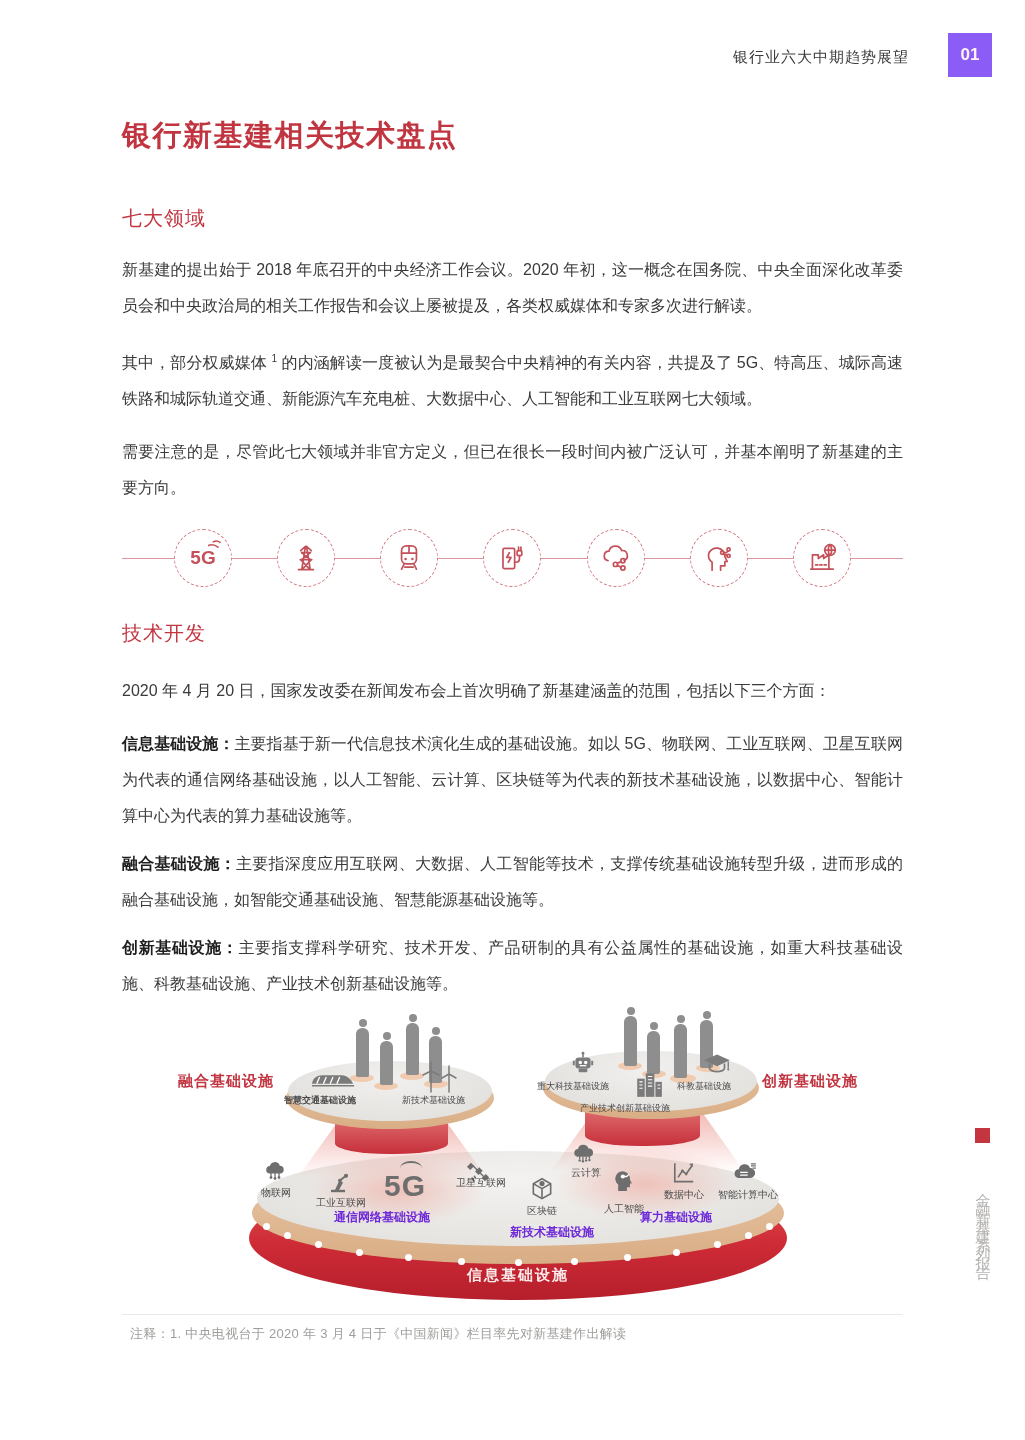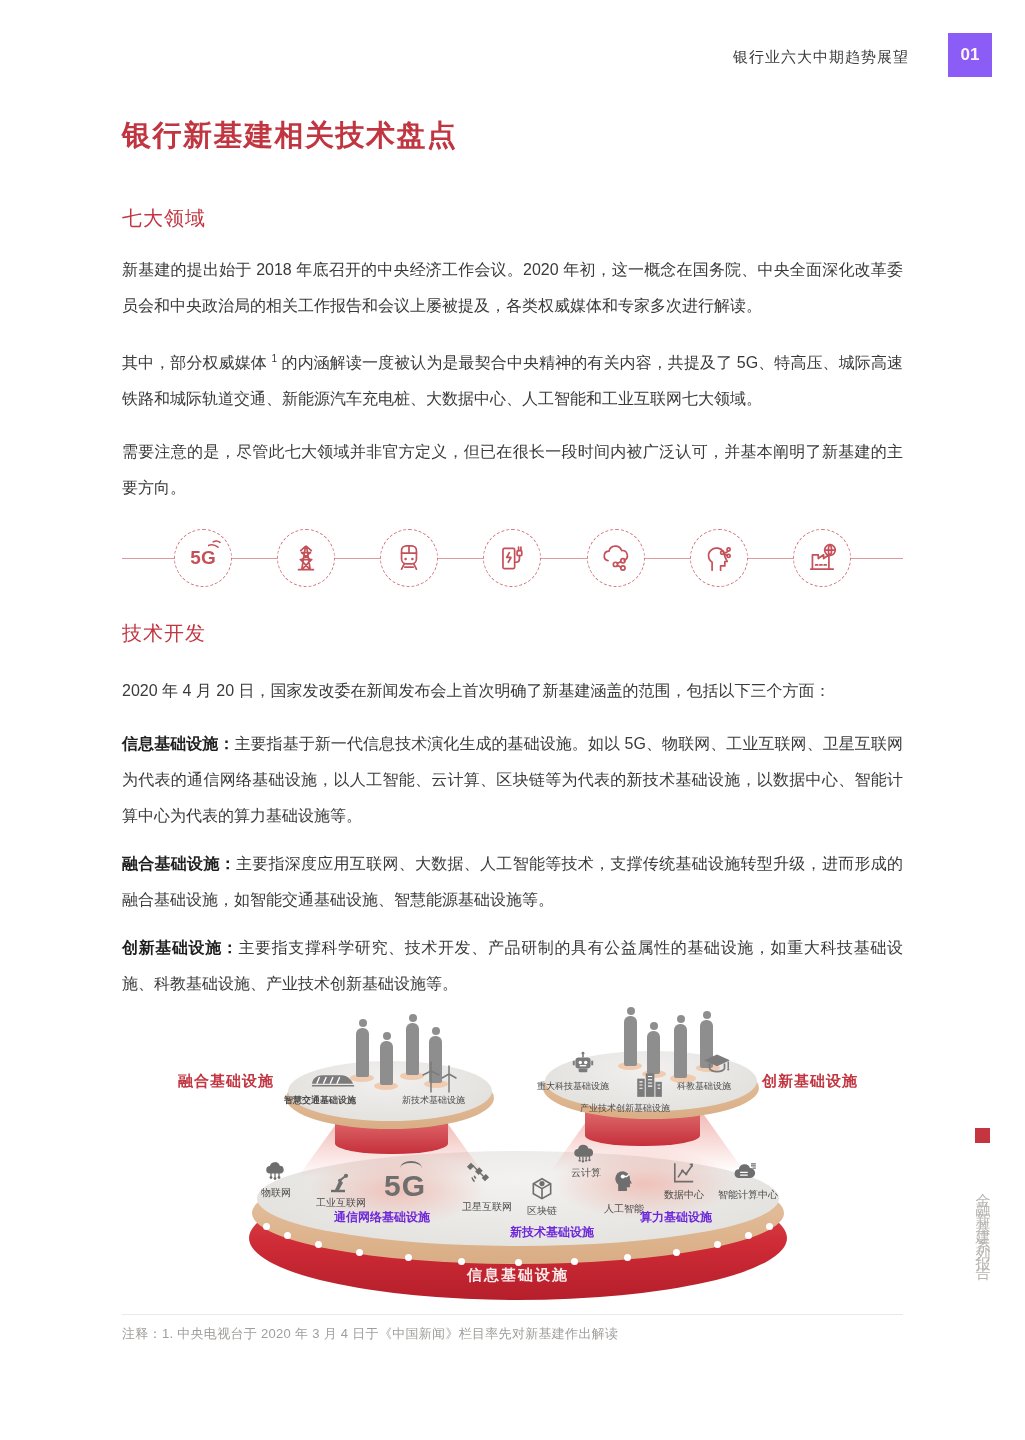--- a/index.html
+++ b/index.html
@@ -69,21 +69,21 @@
   .base-item svg{position:static;display:block;margin:0 auto;}
   .base-ilabel{z-index:9;font-size:10px;color:#4c4c4c;white-space:nowrap;text-align:center;}
   .group-label{z-index:9;font-size:12px;font-weight:700;color:#6d28d9;white-space:nowrap;text-align:left;}
   .big5g{z-index:9;font-size:30px;font-weight:700;color:#6e6e6e;letter-spacing:1px;}
   .big5g::before{content:'';position:absolute;top:-8px;left:16px;width:22px;height:12px;
     border:2px solid #6e6e6e;border-bottom:none;border-left:none;border-right:none;border-radius:50%;}
   .info-label{z-index:5;left:135px;width:522px;top:252px;text-align:center;font-size:15px;font-weight:700;
     color:#fbeaea;letter-spacing:2px;}
   
   .divider{height:1px;background:#e9e9e9;margin:0;}
-  .footnote{font-size:13px;color:#a09e9c;margin:10px 0 0;letter-spacing:.3px;}
+  .footnote{font-size:13px;color:#a09e9c;margin:10px 8px 0;letter-spacing:.3px;}
   
   .side-rail{position:absolute;right:33px;top:1128px;width:20px;text-align:center;}
   .side-square{width:15px;height:15px;background:#c5353f;margin:0 auto;}
   .side-text{margin-top:38px;writing-mode:vertical-rl;font-size:15px;color:#b7b5b3;letter-spacing:9px;
     margin-left:1px;}
 </style>
 </head>
 <body>
 
 <div class="running-title">银行业六大中期趋势展望</div>
@@ -280,21 +280,21 @@
     <div class="big5g" style="left:262px;top:155px;">5G</div>
     <div class="base-item" style="left:340px;top:144px;">
       <svg width="32" height="28" viewBox="0 0 24 24">
           <path d="M9.5 11.5l3.5-3.5 3 3-3.5 3.5z" fill="#6e6e6e"></path>
           <path d="M2.5 7.5L6 4l2.8 2.8-3.5 3.5zM15.2 17.2l3.5-3.5 2.8 2.8-3.5 3.5z" fill="#6e6e6e"></path>
           <path d="M7.5 6.5l9.5 9.5" stroke="#6e6e6e" stroke-width="1.2"></path>
           <path d="M8.8 15.2a5 5 0 0 0 1.4 2.4" stroke="#6e6e6e" stroke-width="1.3" fill="none"></path>
           <path d="M6.8 16.6a7.5 7.5 0 0 0 2.2 3.6" stroke="#6e6e6e" stroke-width="1.3" fill="none"></path>
         </svg>
     </div>
-    <div class="base-ilabel" style="left:328px;top:186px;width:62px;text-align:right;">卫星互联网</div>
+    <div class="base-ilabel" style="left:328px;top:162px;width:62px;">卫星互联网</div>
     <div class="group-label" style="left:212px;top:195px;width:175px;">通信网络基础设施</div>
 
     <div class="base-item" style="left:406px;top:162px;">
       <svg width="28" height="26" viewBox="0 0 24 24" fill="none" stroke="#6e6e6e" stroke-width="1.5">
           <path d="M12 2.5l8 4.6v9.2l-8 4.6-8-4.6V7.1z"></path>
           <path d="M4.3 7.3L12 11.7l7.7-4.4M12 11.7V21"></path>
           <circle cx="12" cy="7" r="2.4" fill="#6e6e6e" stroke="none"></circle>
         </svg>
     </div>
     <div class="base-ilabel" style="left:398px;top:190px;width:44px;">区块链</div>

